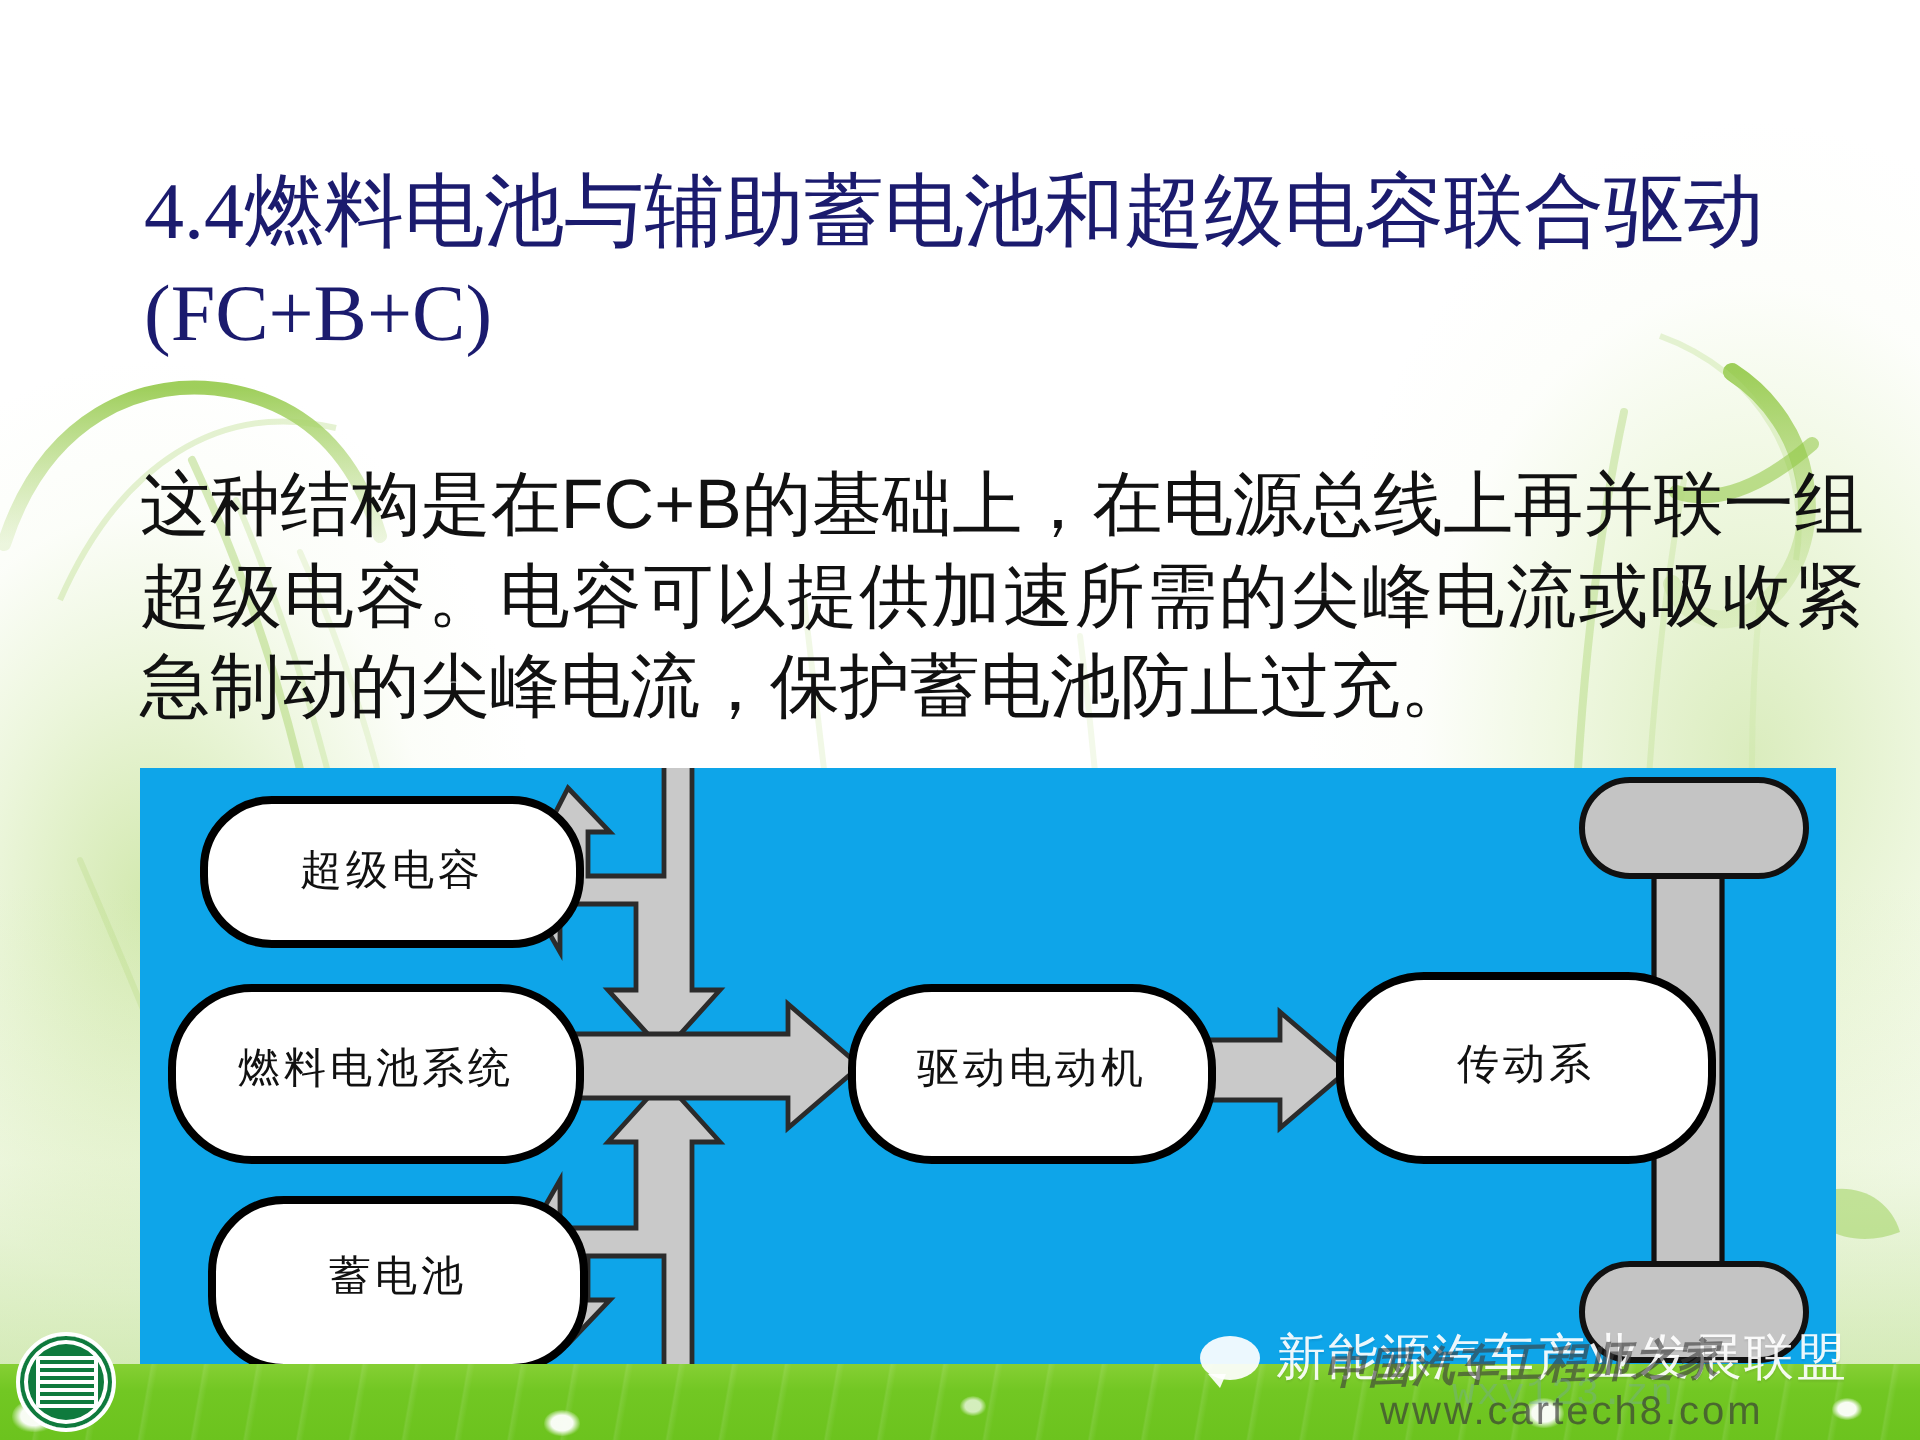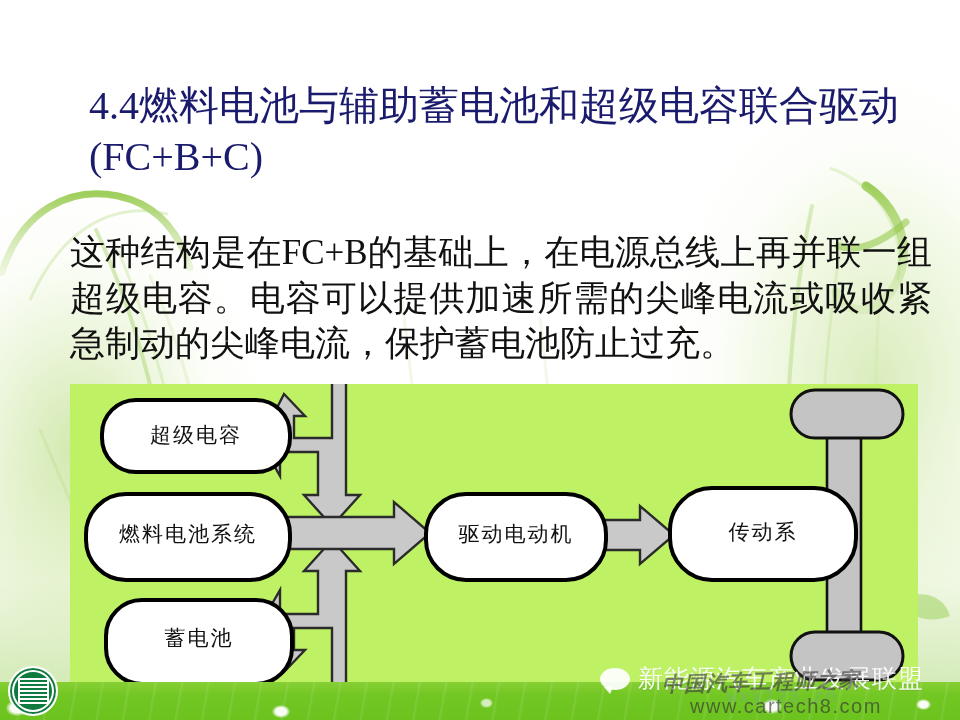--- a/index.html
+++ b/index.html
@@ -83,48 +83,48 @@
   .flower.f3 { left: 480px; bottom: 12px; width: 13px; height: 10px; opacity: .7;}
   .flower.f4 { left: 762px; bottom: 6px; width: 20px; height: 15px; }
   .flower.f5 { left: 916px; bottom: 10px; width: 15px; height: 11px; }
 
   
   .vines { position: absolute; inset: 0; }
 
   
   .title {
     position: absolute;
-    left: 89px; top: 80px;
+    left: 72px; top: 80px;
     width: 856px;
     font-size: 40px;
     line-height: 1.28;
     color: #1b1b6e;
     font-family: "Liberation Serif", "DejaVu Serif", serif;
     letter-spacing: 0px;
     white-space: pre-wrap;
   }
 
   
   .body-text {
     position: absolute;
     left: 70px; top: 230px;
     width: 862px;
     font-size: 35px;
     line-height: 1.30;
     color: #111111;
-    font-family: Liberation Serif, serif;
+    font-family: Liberation Sans, sans-serif;
     text-align: justify;
   }
 
   
   .diagram-panel {
     position: absolute;
     left: 70px; top: 384px;
     width: 848px; height: 298px;
-    background: #bef264;
+    background: #0ea5e9;
     overflow: hidden;
   }
   .diagram-svg { display: block; width: 848px; height: 298px; }
 
   .node-label {
     font-family: "Liberation Serif", "DejaVu Serif", serif;
     font-size: 21px;
     fill: #111111;
     text-anchor: middle;
     dominant-baseline: middle;

